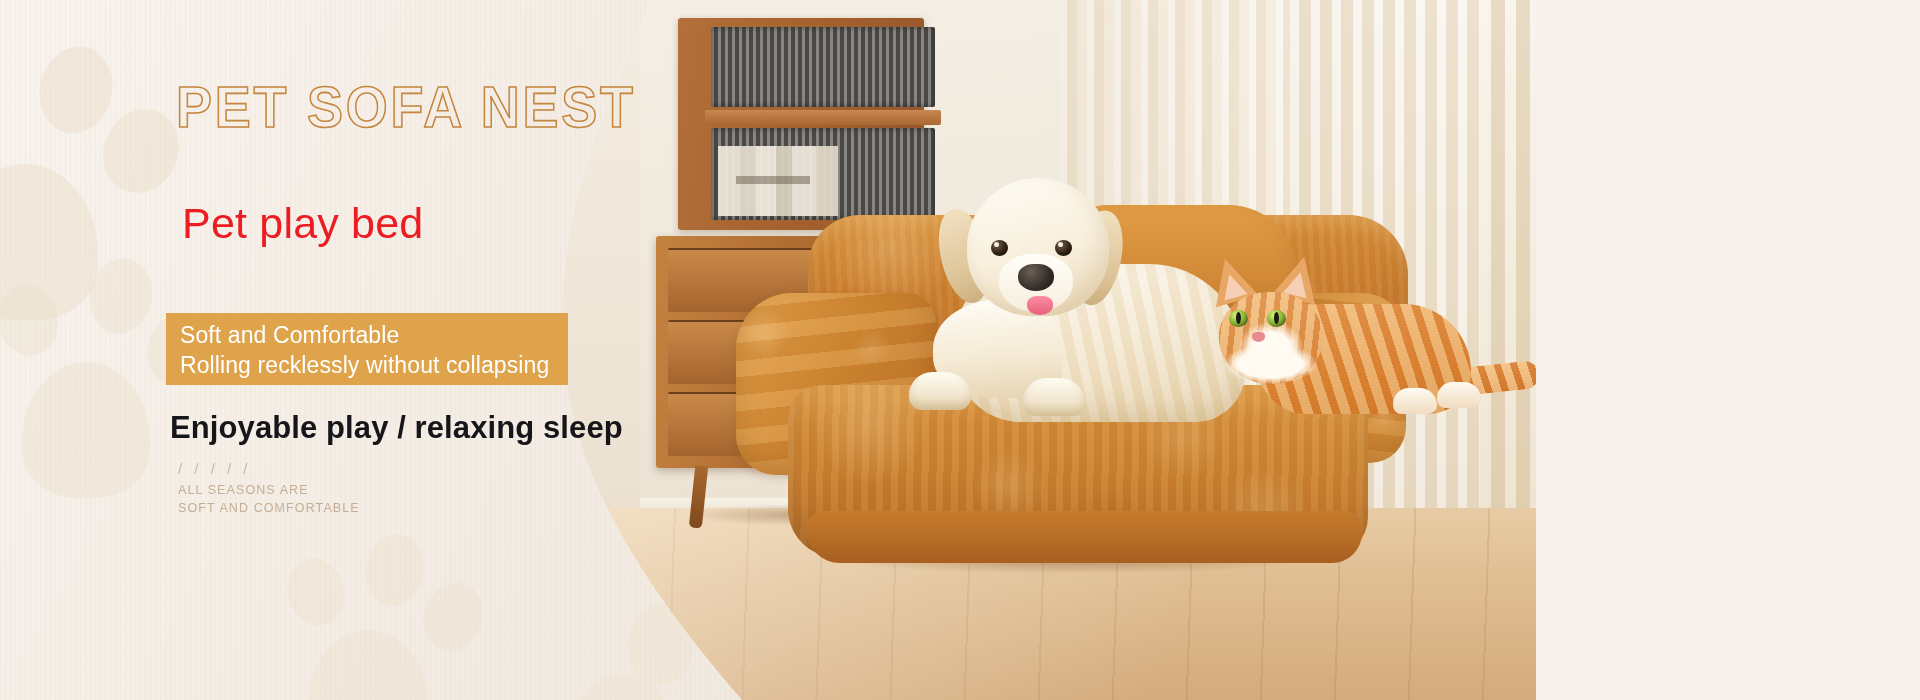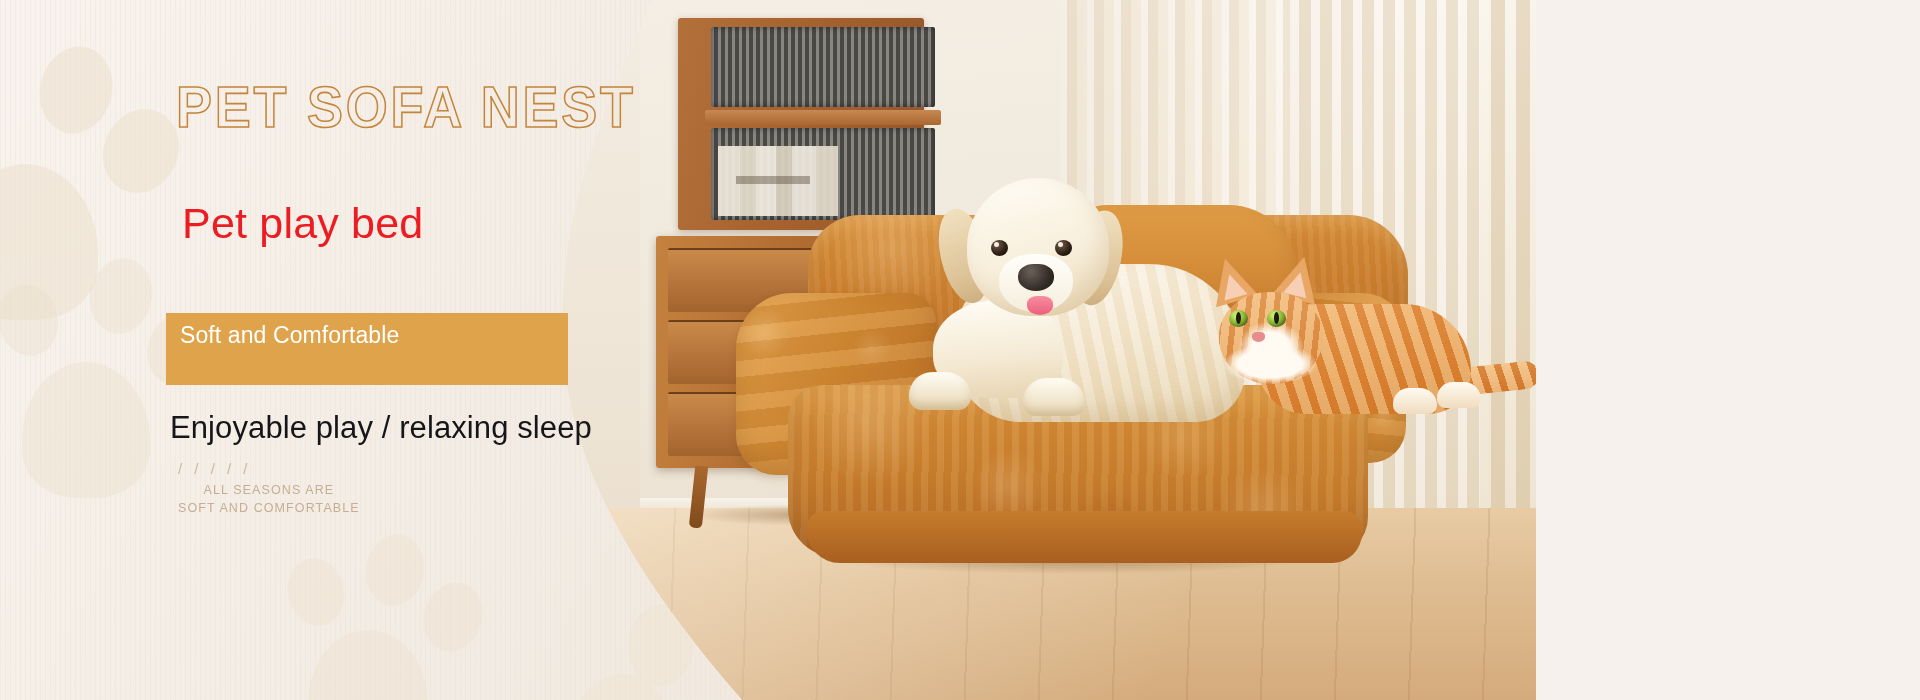--- a/index.html
+++ b/index.html
@@ -417,39 +417,38 @@
     color:#ffffff;
     font-size:23px; font-weight:400;
     line-height:1.32;
     letter-spacing:.1px;
     white-space:nowrap;
   }
 
   .subline {
     position:absolute; left:170px; top:410px;
     color:#16161a;
-    font-size:31px; font-weight:400;
+    font-size:31px; font-weight:700;
     letter-spacing:.1px;
     white-space:nowrap;
   }
 
   .caption { position:absolute; left:178px; top:460px; }
   .caption .slashes {
     color:#cbb89f; font-size:15px; letter-spacing:4px; font-weight:400;
     margin-bottom:5px;
   }
   .caption .cl {
     display:block;
     color:#c5ae93;
     font-size:12.5px;
     letter-spacing:1.1px;
     line-height:1.42;
     font-weight:400;
     white-space:nowrap;
-    text-align:center;
   }
 </style>
 </head>
 <body>
 
 <div id="banner">
 
   <div class="photo">
 
     <div class="wall"></div>
@@ -568,20 +567,21 @@
   <div class="txt">
 
     <div class="title-outline">PET SOFA NEST</div>
 
     <div class="headline">
       <span>Pet play bed</span>
     </div>
 
     <div class="badge">
       <span>Soft and Comfortable</span>
+      <span>Rolling recklessly without collapsing</span>
     </div>
 
     <div class="subline">Enjoyable play / relaxing sleep</div>
 
     <div class="caption">
       <div class="slashes">/ / / / /</div>
       <span class="cl">ALL SEASONS ARE</span>
       <span class="cl">SOFT AND COMFORTABLE</span>
     </div>
 

